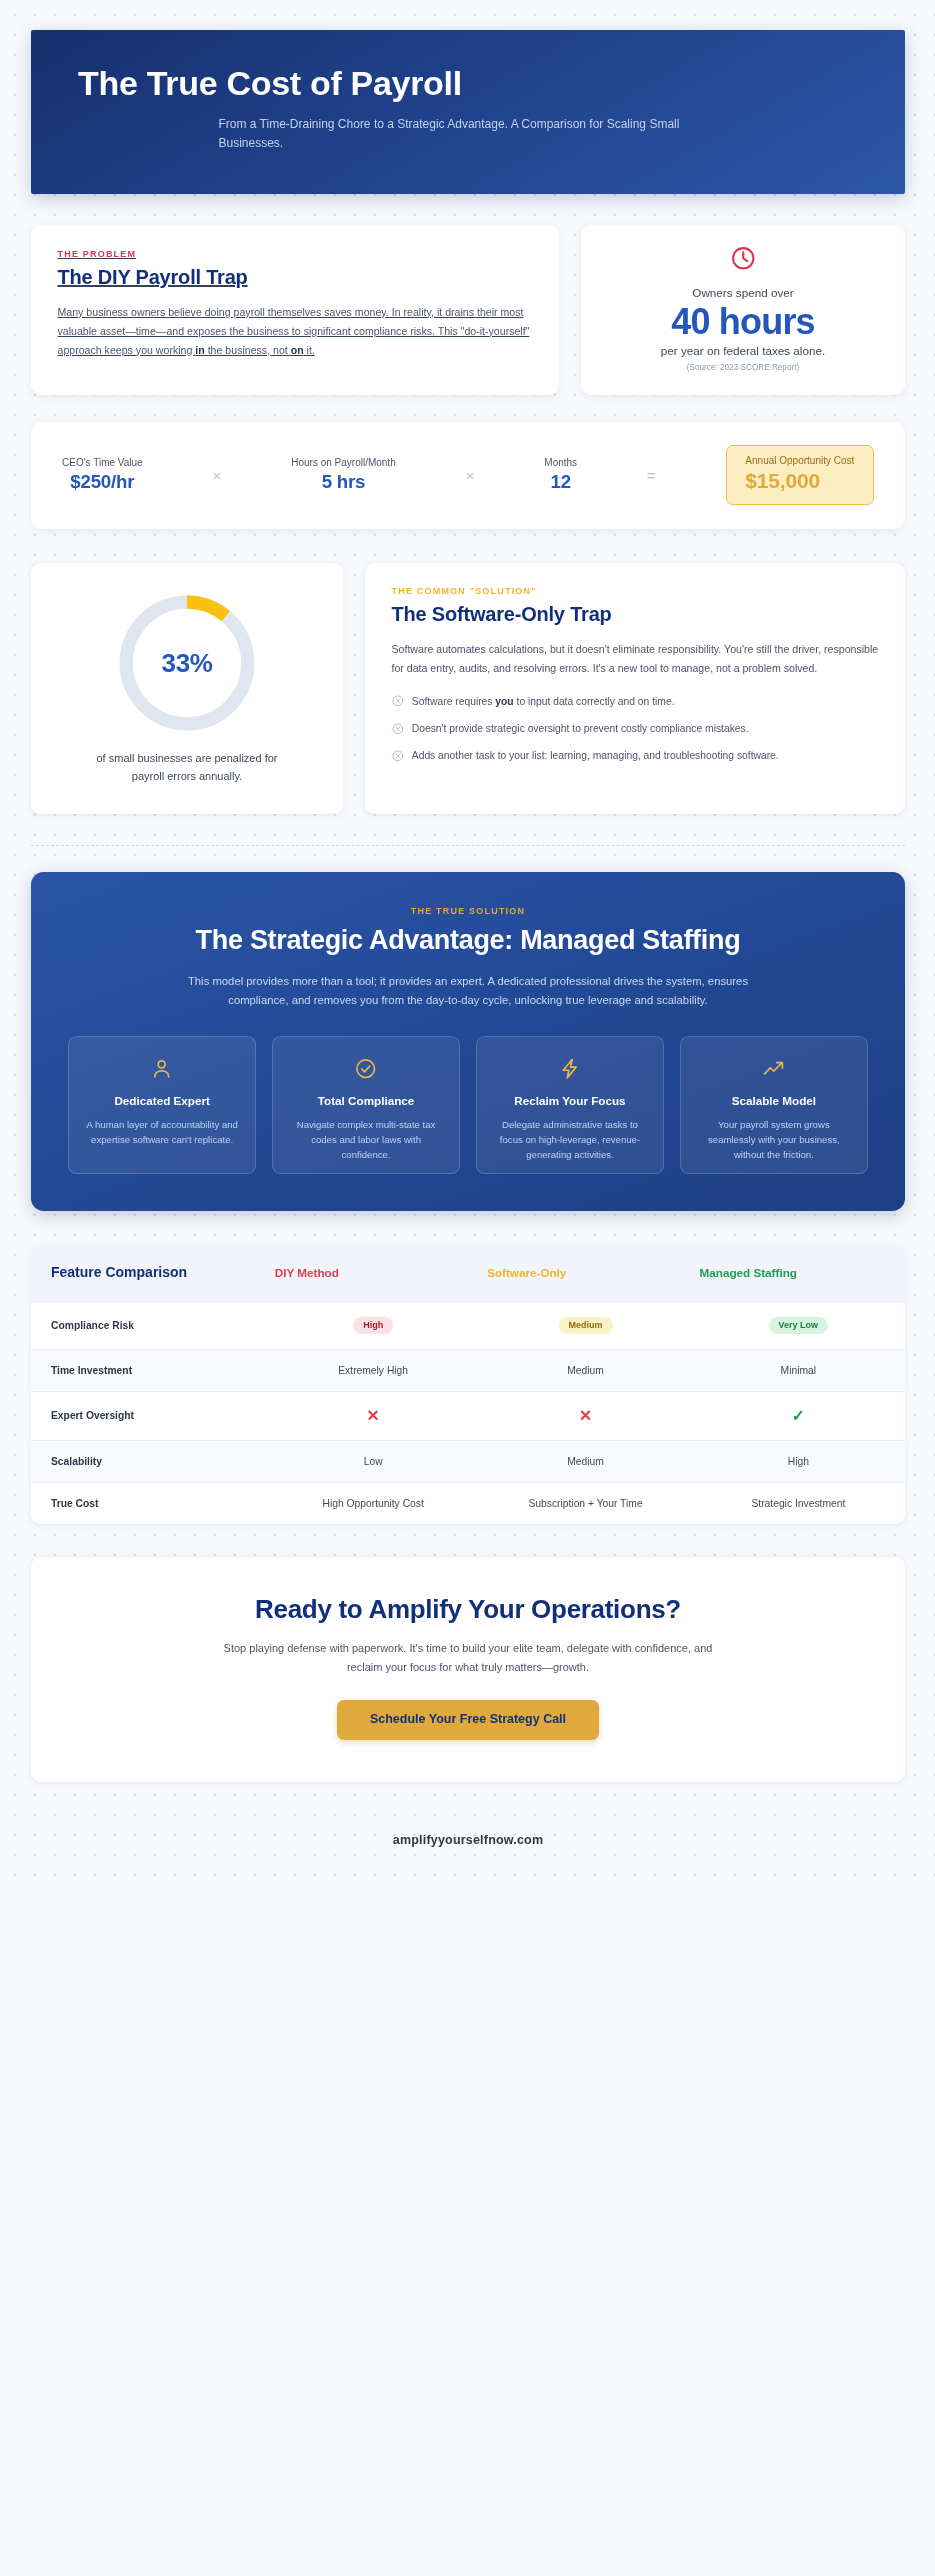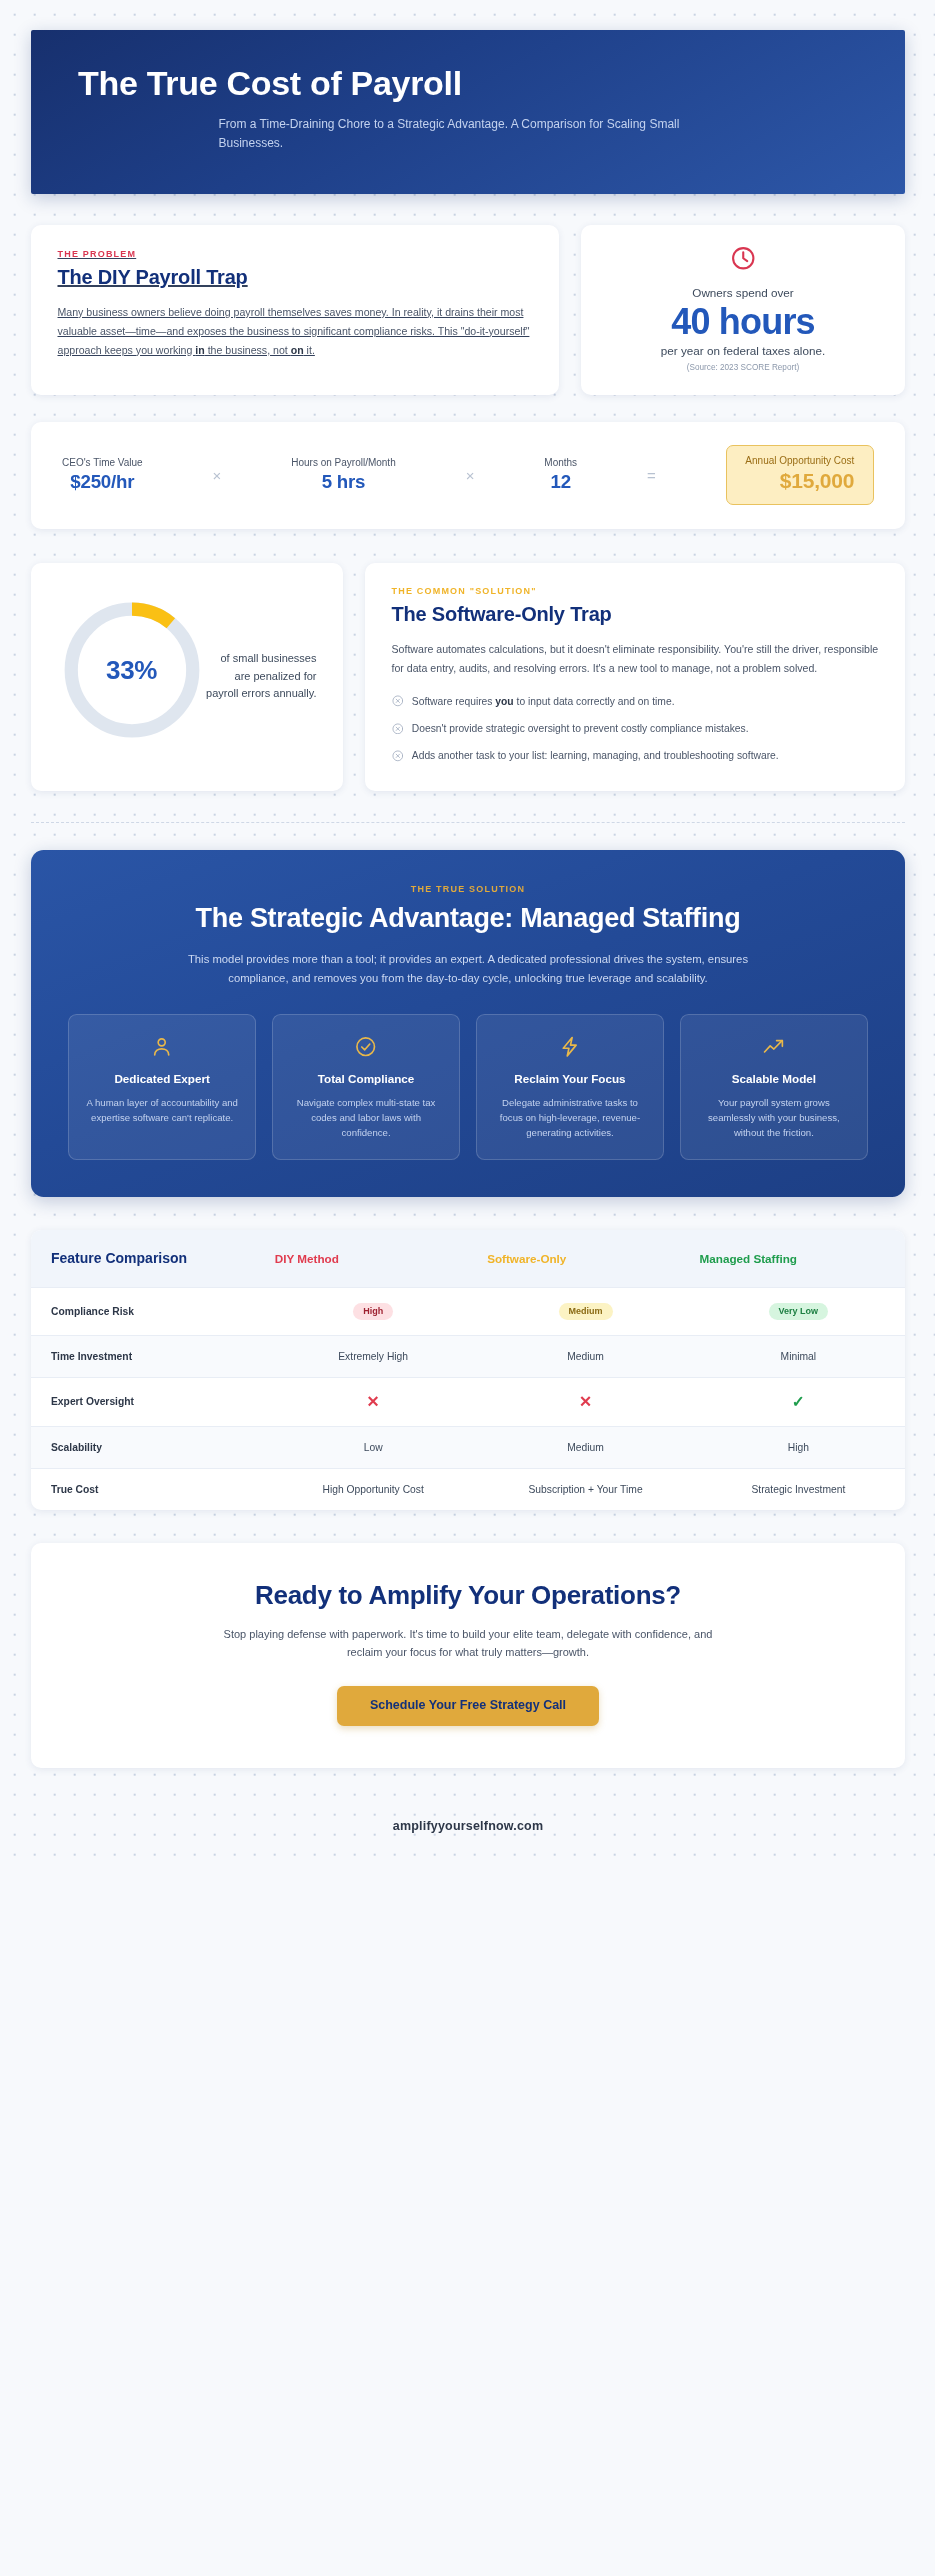--- a/index.html
+++ b/index.html
@@ -154,40 +154,40 @@
     font-size: 15px;
     color: #b8c2d1;
     flex: 0 0 auto;
     padding: 0 3.1px;
   }
   .f-result {
     background: #fdeec2;
     border: 1.2px solid #e9c25e;
     border-radius: 7px;
     padding: 9.4px 18.7px 11px 18.7px;
-    text-align: right;
+    text-align: left;
     flex: 0 0 auto;
   }
   .f-result .f-label { color: #9a6d15; font-weight: normal; }
   .f-result .f-value { color: #e0a93c; font-size: 21px; }
 
   
   .row-software {
     display: flex;
     gap: 22px;
     align-items: stretch;
     margin-bottom: 31px;
   }
   .donut-card {
     flex: 0 0 312px;
     width: 312px;
     padding: 26.5px 26.5px 28px 26.5px;
-    text-align: right;
-    display: flex;
-    flex-direction: row;
+    text-align: center;
+    display: flex;
+    flex-direction: column;
     align-items: center;
     justify-content: center;
   }
   .donut-wrap { position: relative; width: 148px; height: 148px; margin-bottom: 12.5px; }
   .donut-label {
     position: absolute;
     inset: 0;
     display: flex;
     align-items: center;
     justify-content: center;
@@ -261,21 +261,21 @@
   .benefit-grid {
     display: flex;
     gap: 15.6px;
     align-items: stretch;
   }
   .benefit {
     flex: 1 1 0;
     background: rgba(255, 255, 255, 0.075);
     border: 0.8px solid rgba(255, 255, 255, 0.17);
     border-radius: 8.6px;
-    padding: 20px 14px 18px 14px;
+    padding: 20px 14px 10px 14px;
     text-align: center;
   }
   .benefit-icon { margin-bottom: 11px; height: 25px; }
   .benefit-title {
     color: #ffffff;
     font-size: 11.7px;
     font-weight: bold;
     line-height: 1.35;
     margin-bottom: 7.8px;
   }

